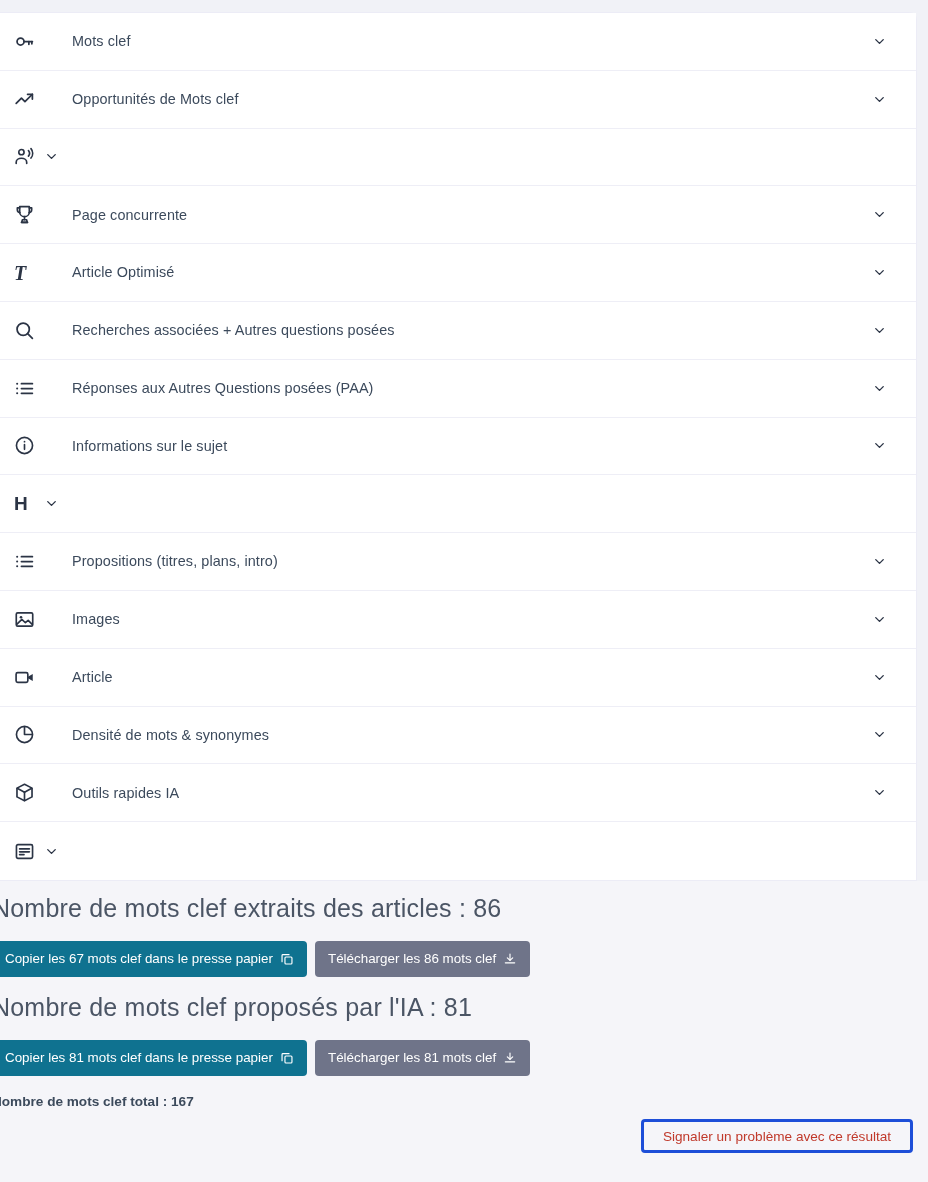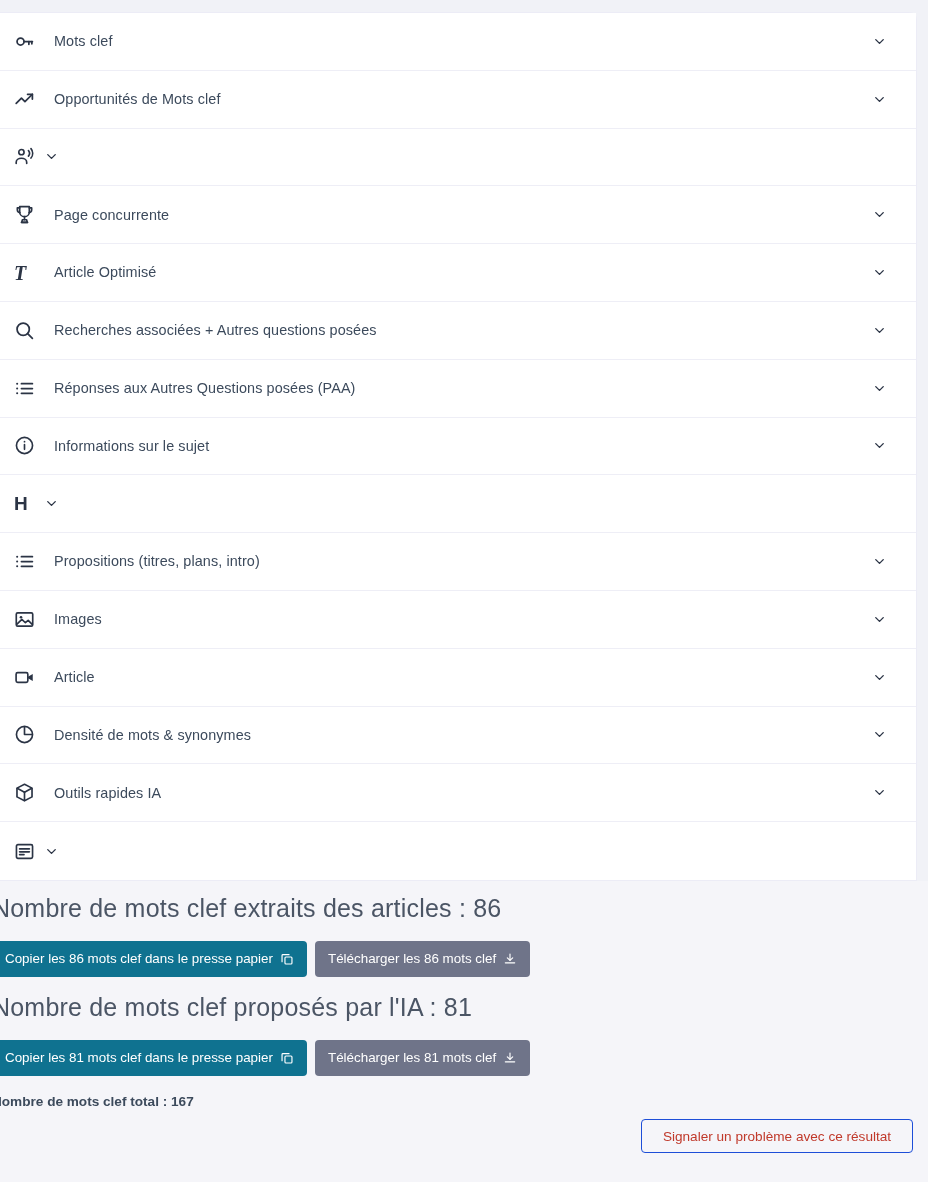--- a/index.html
+++ b/index.html
@@ -45,21 +45,21 @@
     min-width: 26px;
     height: 24px;
     display: flex;
     align-items: center;
     justify-content: flex-start;
     color: #2e3a4d;
   }
   .acc-icon svg { display: block; }
   .acc-label {
     flex: 1 1 auto;
-    margin-left: 14px;
+    margin-left: 32px;
     font-size: 14.4px;
     color: #3c4a5c;
     letter-spacing: .1px;
     line-height: 1;
     white-space: nowrap;
   }
   .acc-chev {
     width: 22px;
     min-width: 22px;
     display: flex;
@@ -140,21 +140,21 @@
   .report-btn {
     position: absolute;
     left: 641px;
     top: 1119px;
     width: 272px;
     height: 34px;
     display: flex;
     align-items: center;
     justify-content: center;
     background: transparent;
-    border: 1px solid #1d4ed8;
+    border: 3px solid #1d4ed8;
     border-radius: 4px;
     color: #c0392b;
     font-family: "Liberation Sans", sans-serif;
     font-size: 13.6px;
     cursor: pointer;
     white-space: nowrap;
   }
 
   .topstrip {
     position: absolute;
@@ -410,21 +410,21 @@
     </div>
 
   </div>
 
   <div class="summary">
 
     <div class="sum-title" id="title-extracted">Nombre de mots clef extraits des articles : 86</div>
 
     <div class="btn-row" id="btn-row-1">
       <button class="btn btn-copy">
-        <span>Copier les 86 mots clef dans le presse papier</span>
+        <span>Copier les 67 mots clef dans le presse papier</span>
         <span class="bicon">
           <svg width="14" height="14" viewBox="0 0 24 24" fill="none" stroke="#ffffff" stroke-width="2" stroke-linecap="round" stroke-linejoin="round">
             <rect x="8.5" y="8.5" width="12" height="12" rx="1.6"></rect>
               <path d="M15.5 4.5H5a1.5 1.5 0 0 0-1.5 1.5v10.5"></path>
           </svg>
         </span>
       </button>
       <button class="btn btn-download">
         <span>Télécharger les 86 mots clef</span>
         <span class="bicon">

